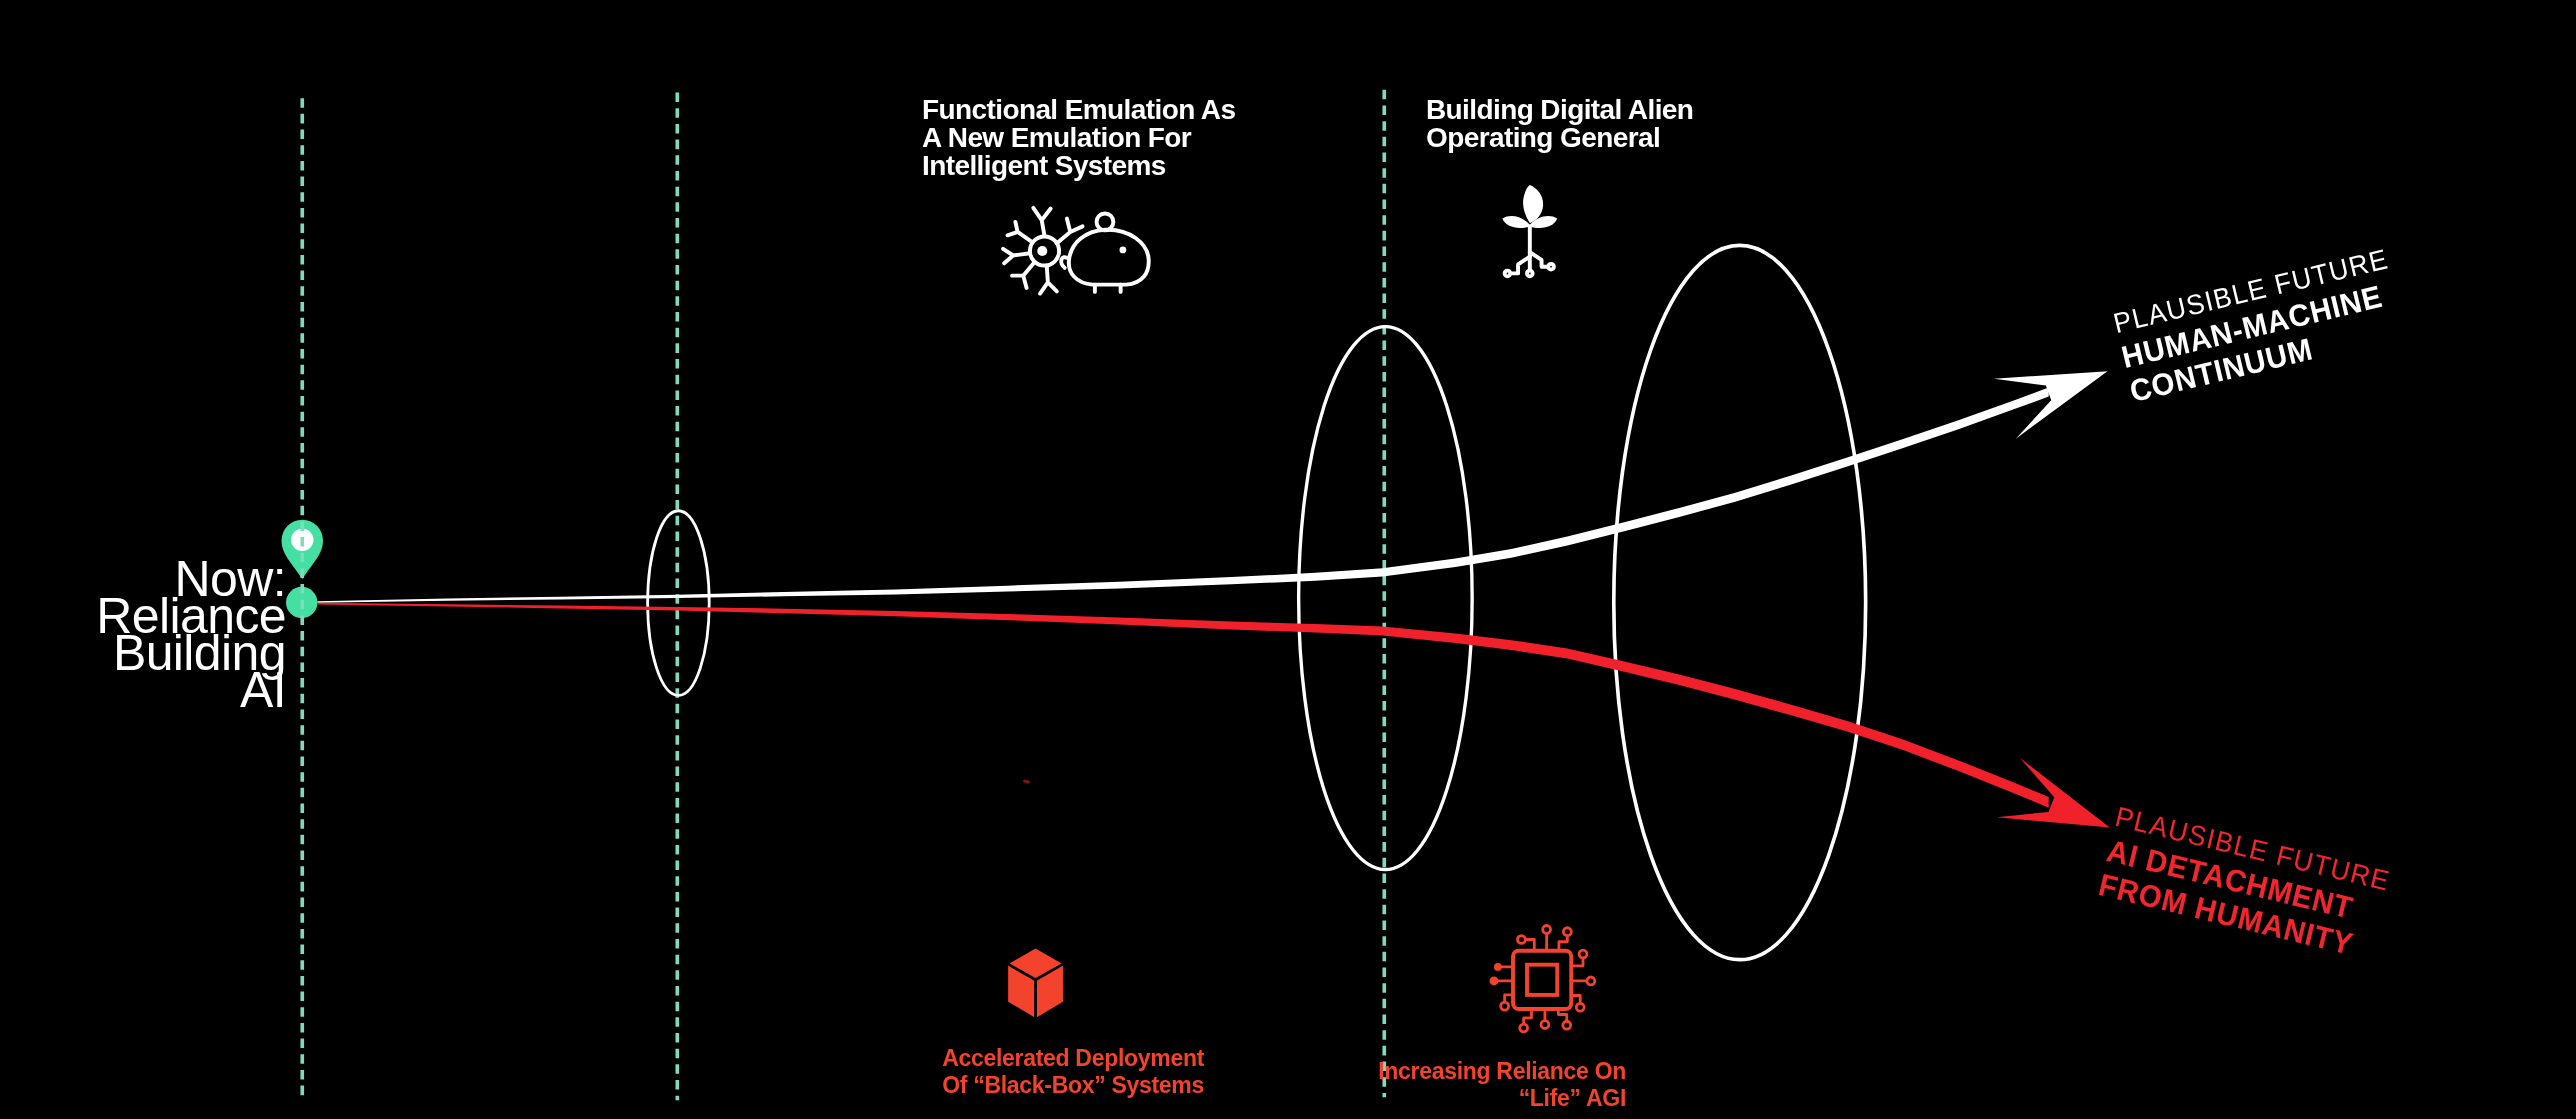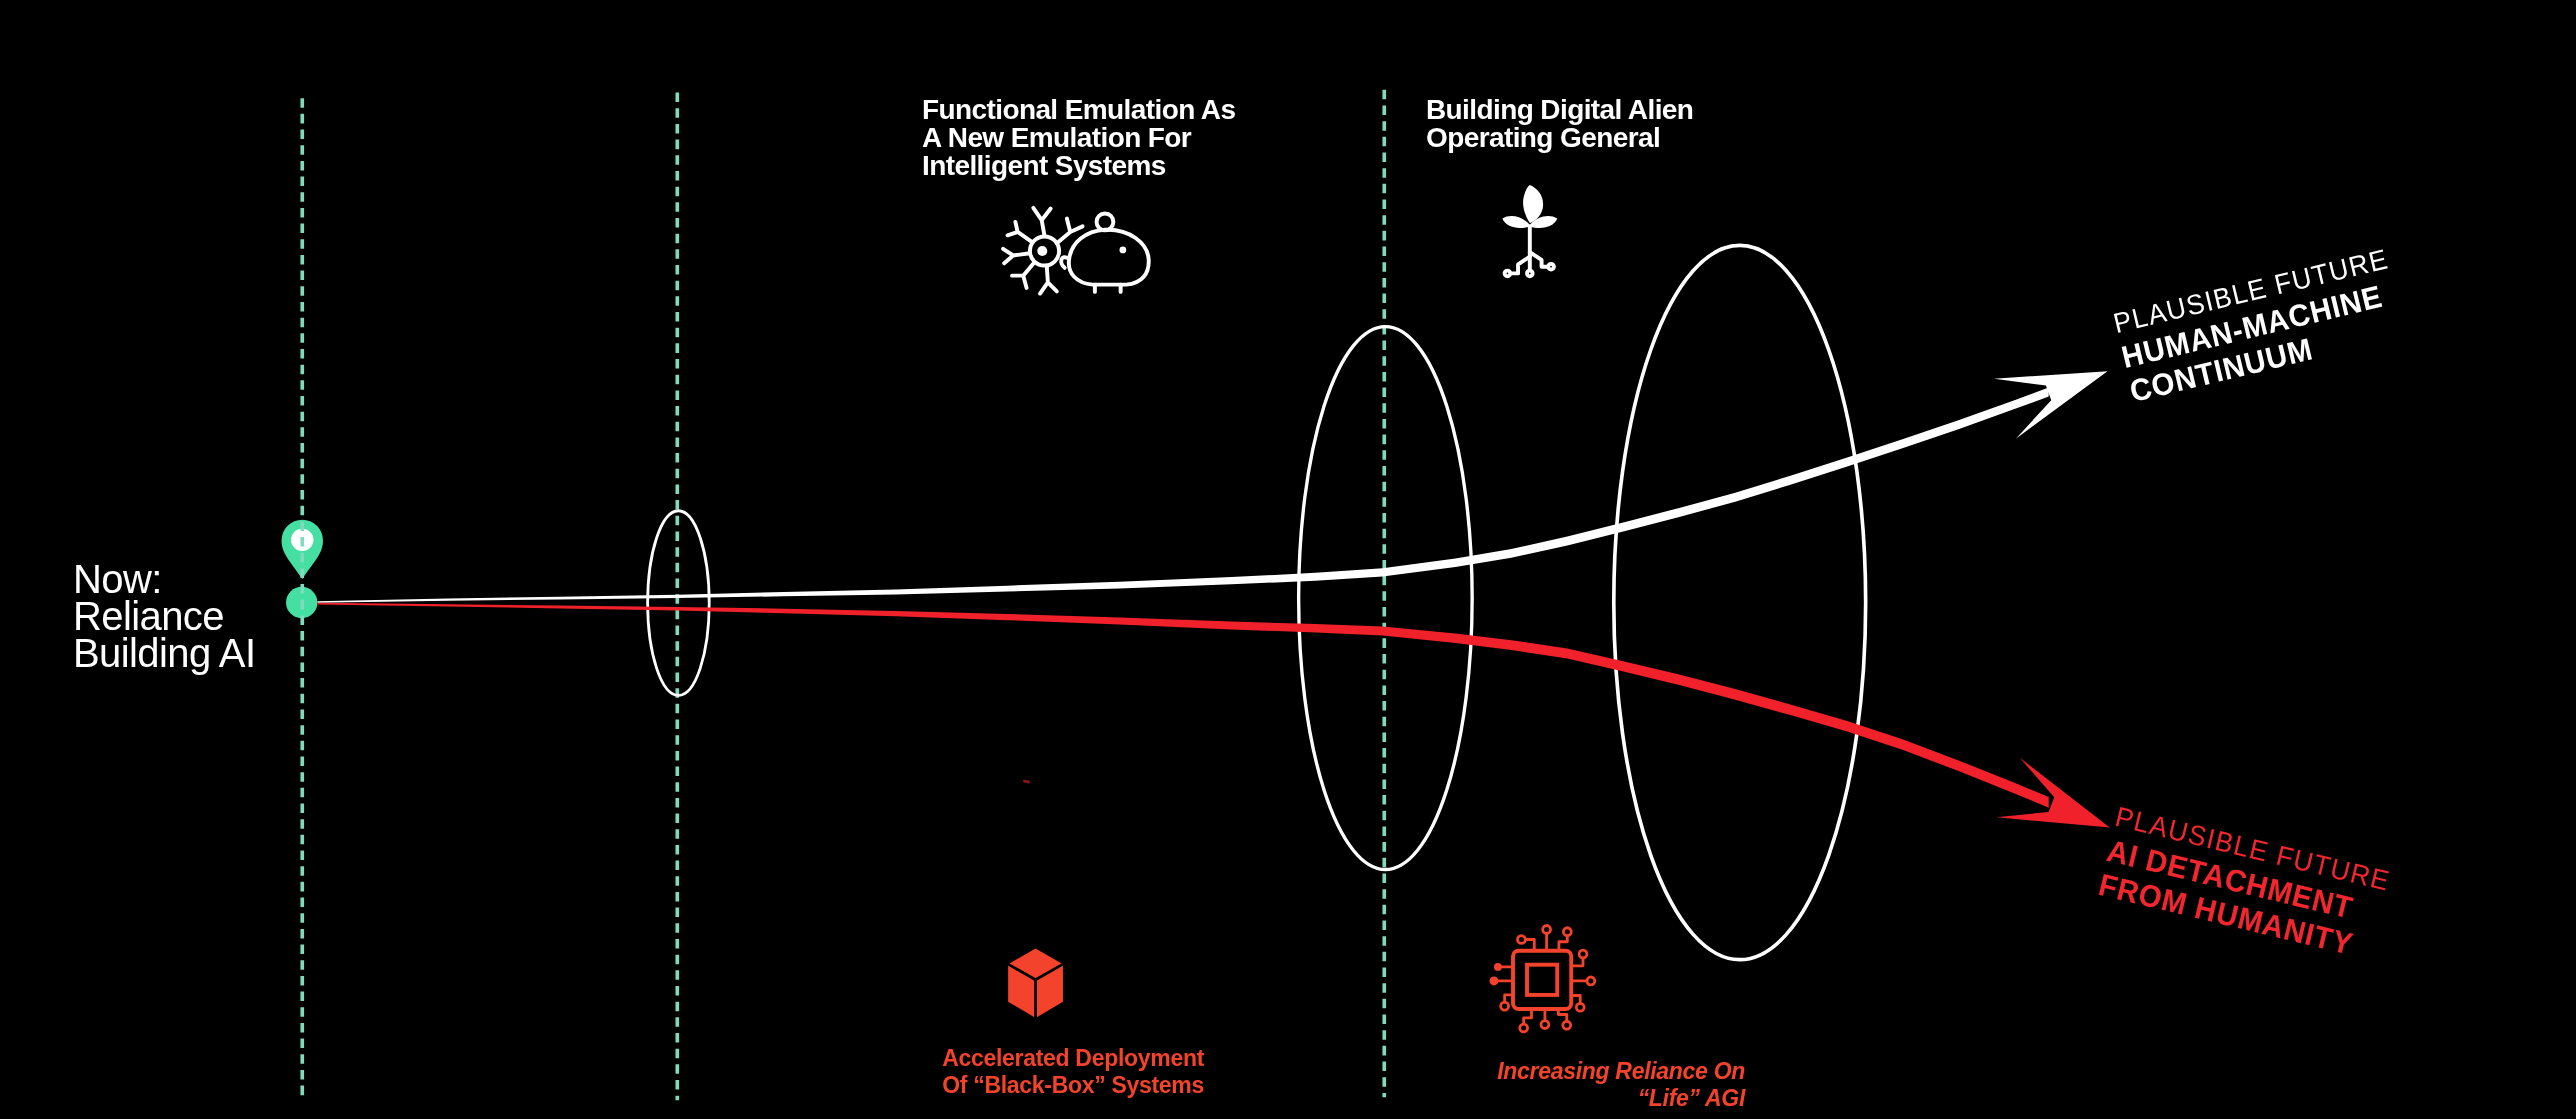--- a/index.html
+++ b/index.html
@@ -22,37 +22,37 @@
   .icon-white{stroke:var(--white);fill:none;stroke-width:7;stroke-linecap:round;stroke-linejoin:round;}
   .icon-white-fill{fill:var(--white);stroke:none;}
   .cube-face{fill:var(--bottom-red);}
   .cube-seam{stroke:#000;stroke-width:5;fill:none;}
   .chip-line{stroke:var(--bottom-red);fill:none;stroke-width:5;stroke-linecap:round;stroke-linejoin:round;}
   .chip-frame{stroke:var(--bottom-red);fill:none;stroke-width:7;}
   .chip-dot{fill:none;stroke:var(--bottom-red);stroke-width:5;}
   .chip-dot-filled{fill:var(--bottom-red);stroke:none;}
 
   .label{position:absolute;color:var(--white);}
-  #now-label{left:73px;top:561px;width:213px;text-align:left;
-             font-size:40px;line-height:37px;letter-spacing:-0.6px;font-weight:400;}
+  #now-label{left:73px;top:561px;width:213px;text-align:right;
+             font-size:50px;line-height:37px;letter-spacing:-0.6px;font-weight:400;}
   .milestone-title{position:absolute;color:var(--white);font-weight:700;
                    font-size:28px;line-height:28px;letter-spacing:-0.6px;}
   #milestone-title-1{left:922px;top:96px;}
   #milestone-title-2{left:1426px;top:96px;}
 
   .future-label{position:absolute;transform-origin:0 0;}
   .future-label .eyebrow{font-weight:400;font-size:28px;letter-spacing:1.4px;line-height:35px;white-space:nowrap;}
   .future-label .big{font-weight:700;font-size:31px;letter-spacing:0.8px;line-height:35px;white-space:nowrap;}
   #future-white{left:2110px;top:307px;color:var(--white);transform:rotate(-13.5deg) scaleX(.95);}
   #future-red{left:2120px;top:799px;color:var(--label-red);transform:rotate(13.5deg) scaleX(.95);}
 
   .driver-title{position:absolute;color:var(--bottom-red);font-weight:700;text-align:right;
                 font-size:23px;line-height:27px;letter-spacing:-0.3px;width:313px;}
   #driver-title-1{left:891px;top:1045px;}
-  #driver-title-2{left:1432px;top:1058px;font-style:italic;}
+  #driver-title-2{left:1313px;top:1058px;}
 
   #stray-mark{position:absolute;left:1023px;top:780px;width:6.7px;height:2.8px;border-radius:1.7px;
               background:var(--curve-red);opacity:.55;transform:rotate(12deg);}
 </style>
 </head>
 <body>
 
 <div id="stage">
 
   <svg id="art" width="2576" height="1120" viewBox="0 0 4602 2000">

